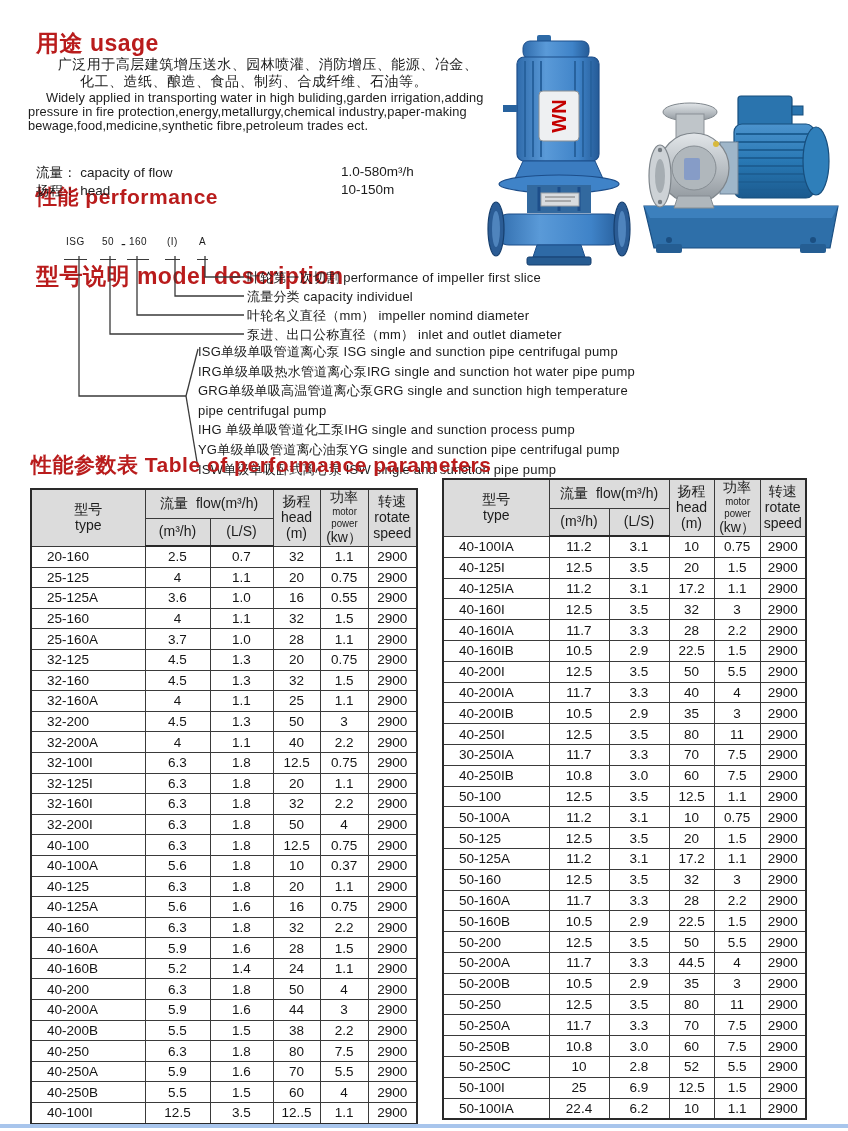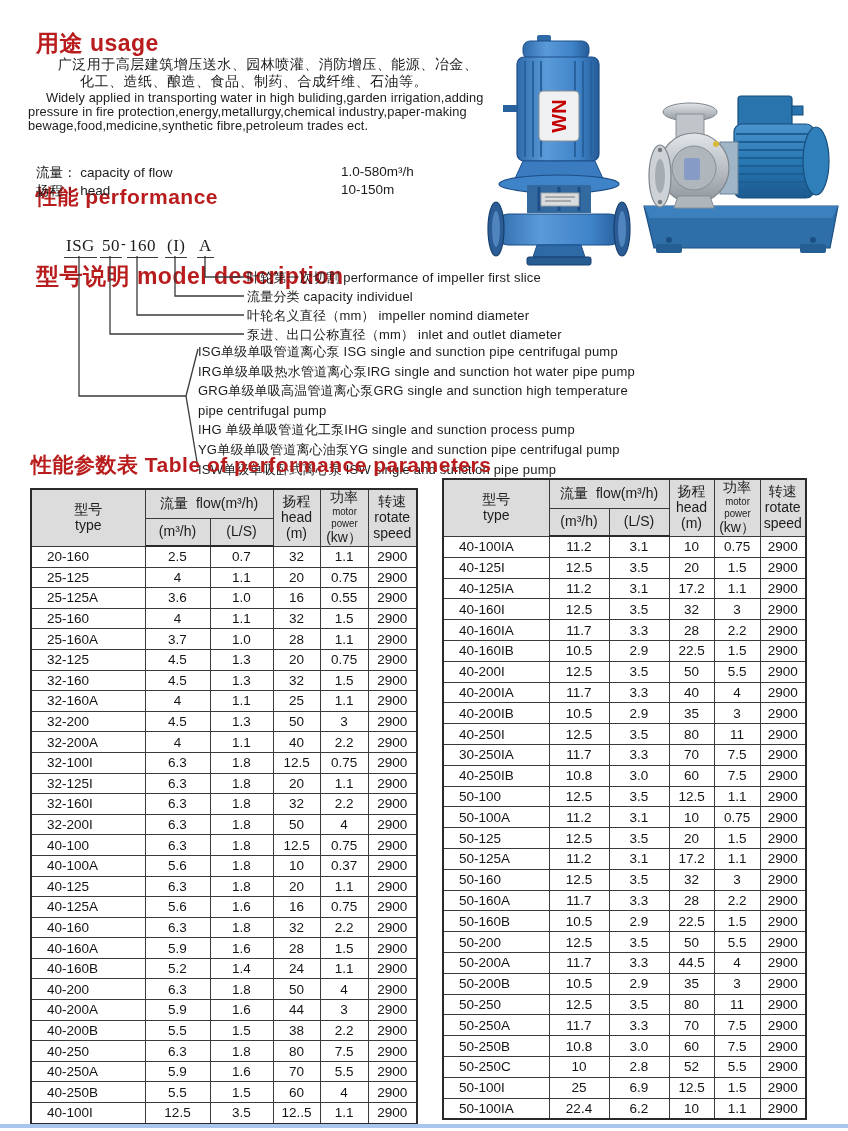--- a/index.html
+++ b/index.html
@@ -6,22 +6,22 @@
   .page{position:relative;width:848px;height:1131px;background:#ffffff;overflow:hidden;
         font-family:"Liberation Sans","DejaVu Sans",sans-serif;color:#1c1c1c;}
   .abs{position:absolute;}
   .h-cyan{color:#b91c1c;font-weight:bold;letter-spacing:0.5px;white-space:nowrap;text-align:right;}
   .h1{font-size:23px;}
   .h2{font-size:21px;}
   .zh-para{font-size:14px;line-height:16.5px;letter-spacing:0.5px;text-indent:28px;}
   .en-para{font-size:12.8px;line-height:14px;text-indent:18px;letter-spacing:0.1px;}
   .spec-row{position:absolute;font-size:13.5px;white-space:nowrap;}
   .spec-val{position:absolute;left:293px;top:0;font-size:13.5px;margin-left:48px;}
-  .code-token{position:absolute;font-size:17px;border-bottom:1.5px solid #3a3a3a;
-              padding:0 2px 1px 2px;letter-spacing:0.5px;font-family:Liberation Serif, serif;}
+  .code-token{position:absolute;font-size:10px;border-bottom:1.5px solid #3a3a3a;
+              padding:0 2px 12px 2px;letter-spacing:0.5px;}
   .code-dash{position:absolute;font-size:14.5px;}
   .branch-label{position:absolute;left:247px;font-size:13px;white-space:nowrap;letter-spacing:0.2px;}
   .series{position:absolute;left:198px;top:342px;font-size:13px;line-height:19.6px;white-space:nowrap;letter-spacing:0.2px;}
   .tree-svg{position:absolute;left:0;top:0;pointer-events:none;}
   .pump-svg{position:absolute;}
   table{border-collapse:collapse;table-layout:fixed;position:absolute;background:#fff;
         border:2px solid #2a2a2a;}
   th,td{border:1px solid #3a3a3a;padding:0;font-weight:normal;overflow:hidden;}
   thead th{background:#dcdcdc;font-size:14px;line-height:1.12;text-align:center;}
   thead tr.hr1 th{height:28px;}

